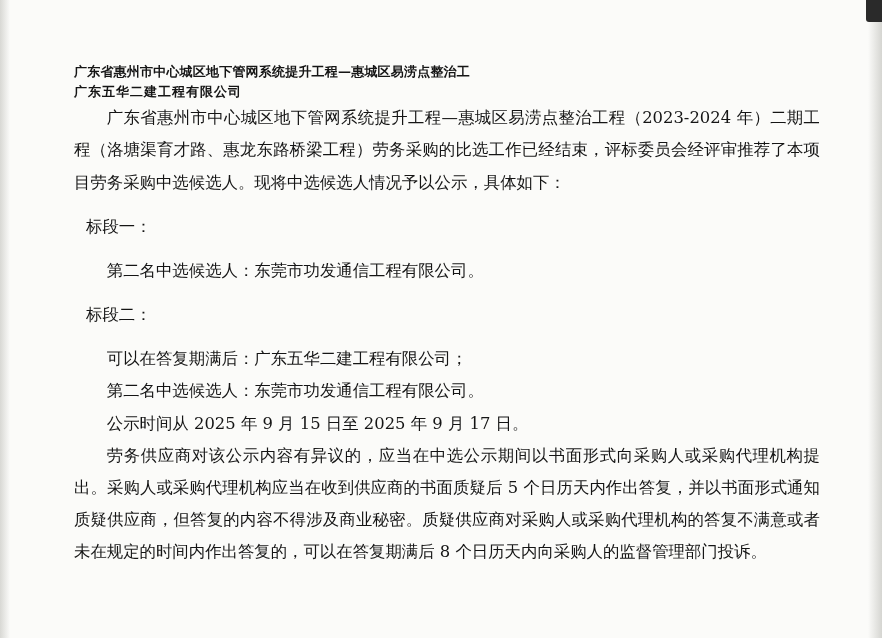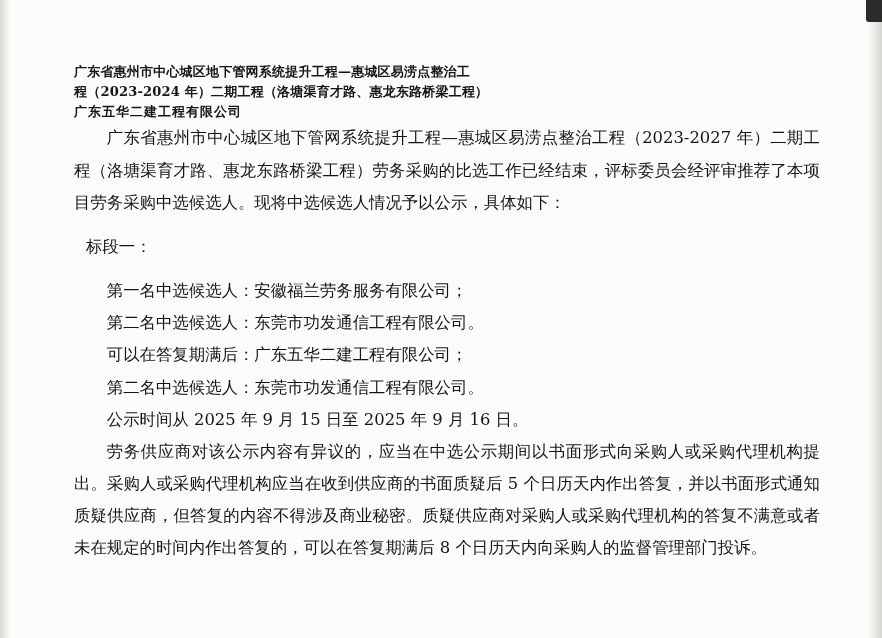--- a/index.html
+++ b/index.html
@@ -85,34 +85,33 @@
 
 <div class="page">
   <div class="edge-left"></div>
   <div class="edge-right"></div>
   <div class="corner-mark"></div>
 
   <div class="content">
 
     <h1 class="doc-title">
       <span class="line l1">广东省惠州市中心城区地下管网系统提升工程—惠城区易涝点整治工</span>
-      <span class="line l2">程（2023-2024 年）二期工程（洛塘渠育才路、惠龙东路桥梁工程）</span>
       <span class="line l3">广东五华二建工程有限公司</span>
     </h1>
 
     <div class="body-text">
 
-      <p class="para">广东省惠州市中心城区地下管网系统提升工程—惠城区易涝点整治工程（2023-2027 年）二期工程（洛塘渠育才路、惠龙东路桥梁工程）劳务采购的比选工作已经结束，评标委员会经评审推荐了本项目劳务采购中选候选人。现将中选候选人情况予以公示，具体如下：</p>
+      <p class="para">广东省惠州市中心城区地下管网系统提升工程—惠城区易涝点整治工程（2023-2024 年）二期工程（洛塘渠育才路、惠龙东路桥梁工程）劳务采购的比选工作已经结束，评标委员会经评审推荐了本项目劳务采购中选候选人。现将中选候选人情况予以公示，具体如下：</p>
 
       <p class="section-label">标段一：</p>
-      <p class="item">第一名中选候选人：安徽福兰劳务服务有限公司；</p>
       <p class="item">第二名中选候选人：东莞市功发通信工程有限公司。</p>
 
+      <p class="section-label">标段二：</p>
       <p class="item">可以在答复期满后：广东五华二建工程有限公司；</p>
       <p class="item">第二名中选候选人：东莞市功发通信工程有限公司。</p>
 
-      <p class="para">公示时间从 2025 年 9 月 15 日至 2025 年 9 月 16 日。</p>
+      <p class="para">公示时间从 2025 年 9 月 15 日至 2025 年 9 月 17 日。</p>
 
       <p class="para">劳务供应商对该公示内容有异议的，应当在中选公示期间以书面形式向采购人或采购代理机构提出。采购人或采购代理机构应当在收到供应商的书面质疑后 5 个日历天内作出答复，并以书面形式通知质疑供应商，但答复的内容不得涉及商业秘密。质疑供应商对采购人或采购代理机构的答复不满意或者未在规定的时间内作出答复的，可以在答复期满后 8 个日历天内向采购人的监督管理部门投诉。</p>
 
     </div>
   </div>
 </div>
 
 </body></html>

